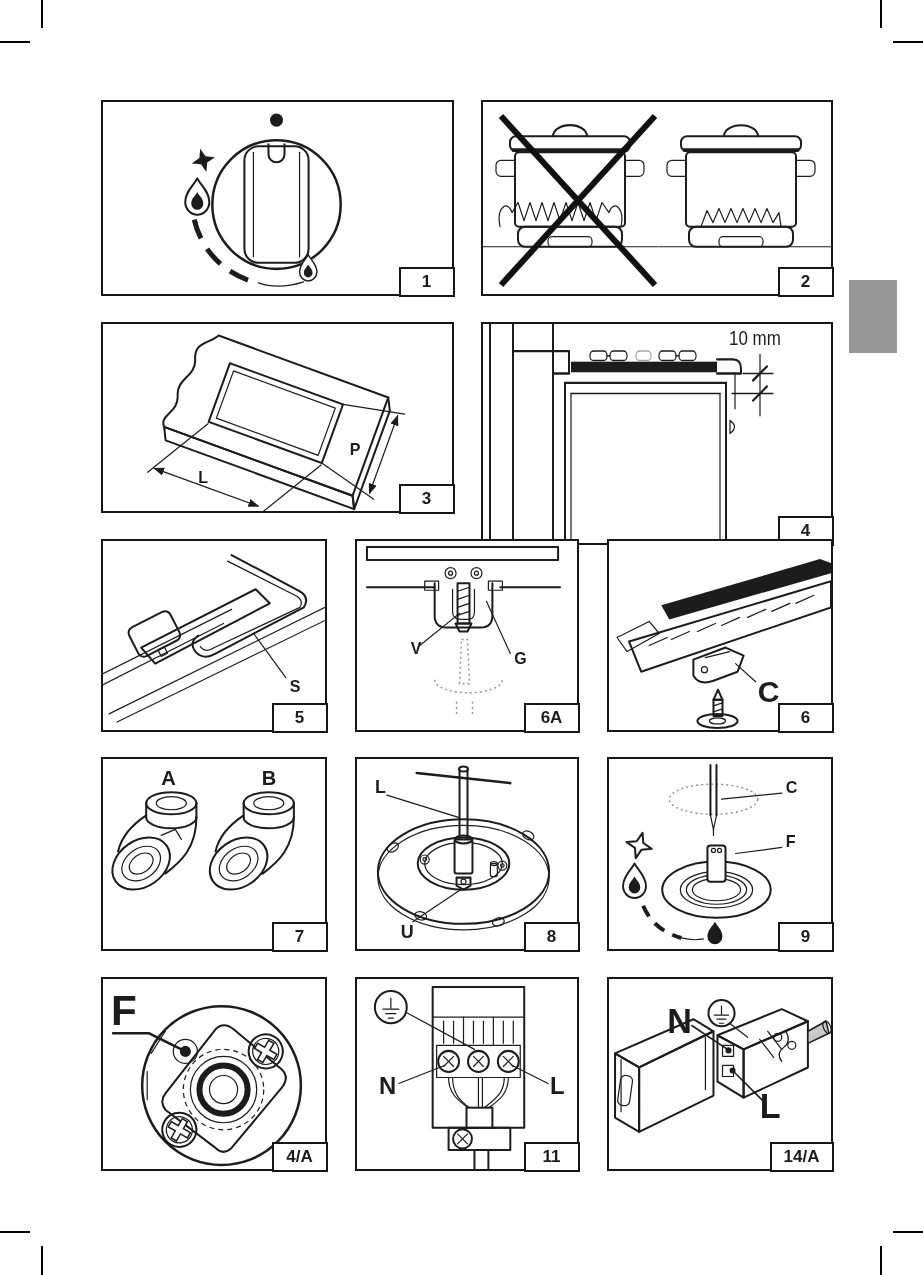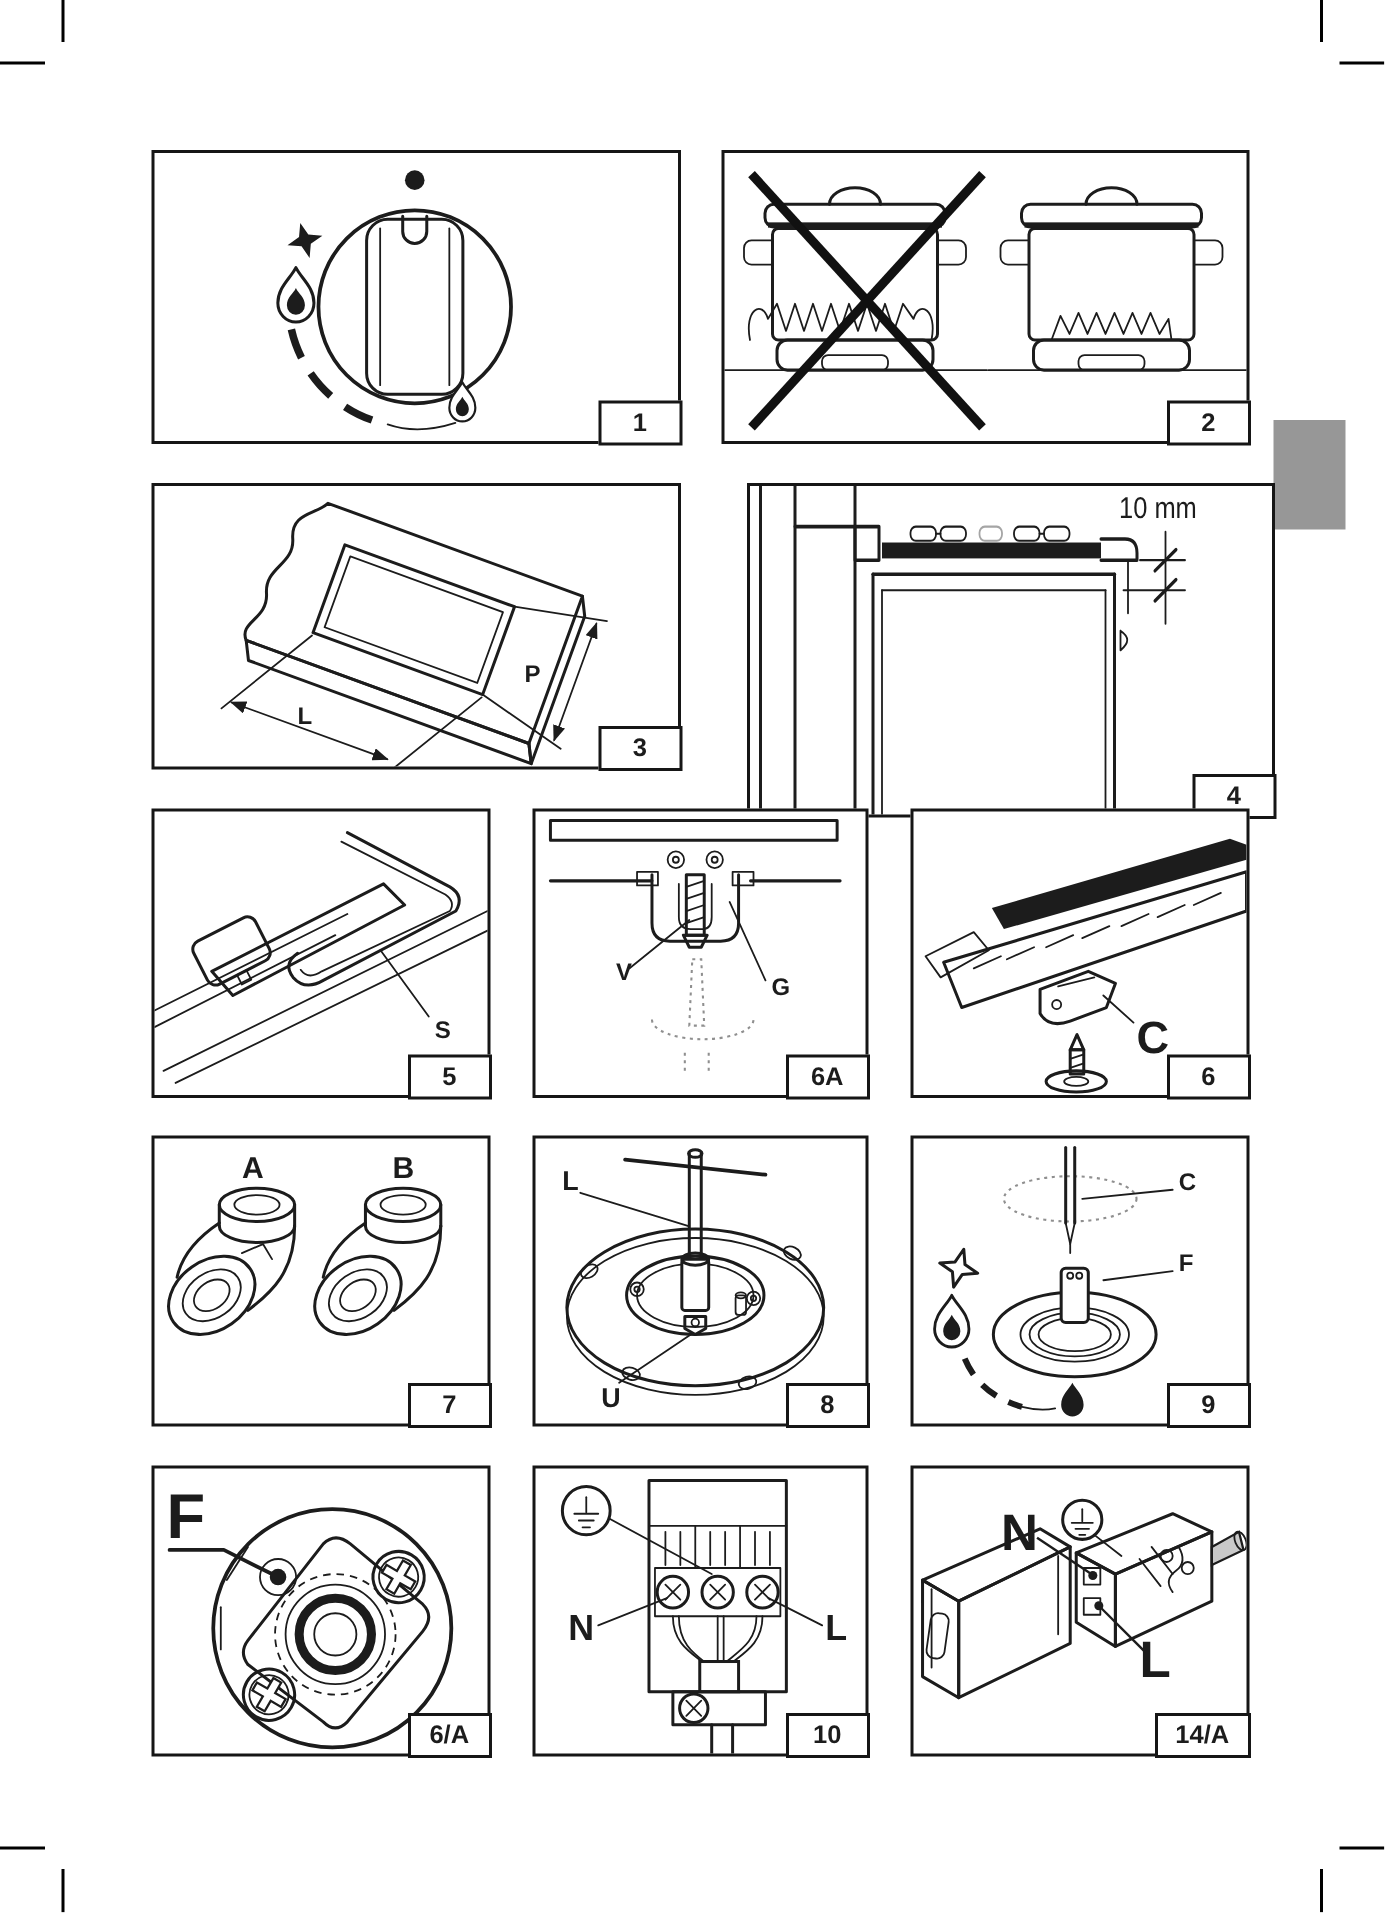--- a/index.html
+++ b/index.html
@@ -116,21 +116,21 @@
         <line x1="65" y1="-30" x2="126" y2="-42" class="s1"></line>
         <line x1="65" y1="32" x2="126" y2="48" class="s1"></line>
         <line x1="120" y1="-38" x2="120" y2="44" class="s1" marker-start="url(#a3)" marker-end="url(#a3)"></line>
       </g>
       <text x="95" y="158" class="lbl">L</text>
       <text x="246" y="130" class="lbl">P</text>
     </svg>
     <div class="badge">3</div>
   </div>
 
-  <div class="fig" style="left:498px;top:322px;width:352px;height:223px">
+  <div class="fig" style="left:481px;top:322px;width:352px;height:223px">
     <svg viewBox="0 0 348 186" preserveAspectRatio="none">
       <line x1="7" y1="0" x2="7" y2="186" class="s"></line>
       <line x1="30" y1="0" x2="30" y2="186" class="s"></line>
       <line x1="70" y1="0" x2="70" y2="186" class="s"></line>
       <path d="M30,23 H86 V42 H70 M70,23 V42" class="s"></path>
       <rect x="88" y="32" width="146" height="9" class="f"></rect>
       <path d="M234,30 H250 Q258,30 258,38 V42 H234" class="s"></path>
       <g>
         <rect x="107" y="23" width="17" height="8" rx="3.5" class="s1"></rect>
         <rect x="127" y="23" width="17" height="8" rx="3.5" class="s1"></rect>
@@ -392,21 +392,21 @@
         <circle cx="120" cy="110" r="40" fill="none" stroke="#1c1c1c" stroke-width="1.2" stroke-dasharray="5 4"></circle>
         <circle cx="120" cy="110" r="33" class="s1"></circle>
         <circle cx="120" cy="110" r="24" fill="none" stroke="#1c1c1c" stroke-width="6"></circle>
         <circle cx="120" cy="110" r="14" class="s1"></circle>
       </g>
       <g>
         <circle cx="82" cy="72" r="12" class="s1"></circle>
         <circle cx="82" cy="72" r="5.5" class="f"></circle>
       </g>
     </svg>
-    <div class="badge">6/A</div>
+    <div class="badge">4/A</div>
   </div>
 
   <div class="fig" style="left:355px;top:977px;width:224px;height:194px">
     <svg viewBox="0 0 221 189" preserveAspectRatio="none">
       <rect x="76" y="8" width="92" height="140" class="s"></rect>
       <line x1="76" y1="38" x2="168" y2="38" class="s1"></line>
       <rect x="80" y="66" width="84" height="32" class="s1"></rect>
       <line x1="107" y1="38" x2="107" y2="66" class="s1"></line>
       <line x1="137" y1="38" x2="137" y2="66" class="s1"></line>
       <g>
@@ -455,21 +455,21 @@
         <line x1="26" y1="30" x2="42" y2="30" class="s1"></line>
         <line x1="29" y1="34.5" x2="39" y2="34.5" class="s1"></line>
         <line x1="31.5" y1="39" x2="36.5" y2="39" class="s1"></line>
       </g>
       <line x1="49" y1="33" x2="118" y2="70" class="s1"></line>
       <text x="22" y="114" font-size="24" font-weight="bold">N</text>
       <line x1="42" y1="104" x2="88" y2="86" class="s1"></line>
       <text x="194" y="114" font-size="24" font-weight="bold">L</text>
       <line x1="192" y1="104" x2="156" y2="86" class="s1"></line>
     </svg>
-    <div class="badge">10</div>
+    <div class="badge">11</div>
   </div>
 
   <div class="fig" style="left:607px;top:977px;width:226px;height:194px">
     <svg viewBox="0 0 221 189" preserveAspectRatio="none">
       <g>
         <polygon points="6,74 84,40 104,52 30,88" class="s"></polygon>
         <polygon points="6,74 6,138 30,152 30,88" class="s"></polygon>
         <polygon points="30,88 104,52 104,116 30,152" class="s"></polygon>
         <line x1="12" y1="80" x2="12" y2="132" class="s1"></line>
         <line x1="96" y1="58" x2="96" y2="110" class="s1"></line>

